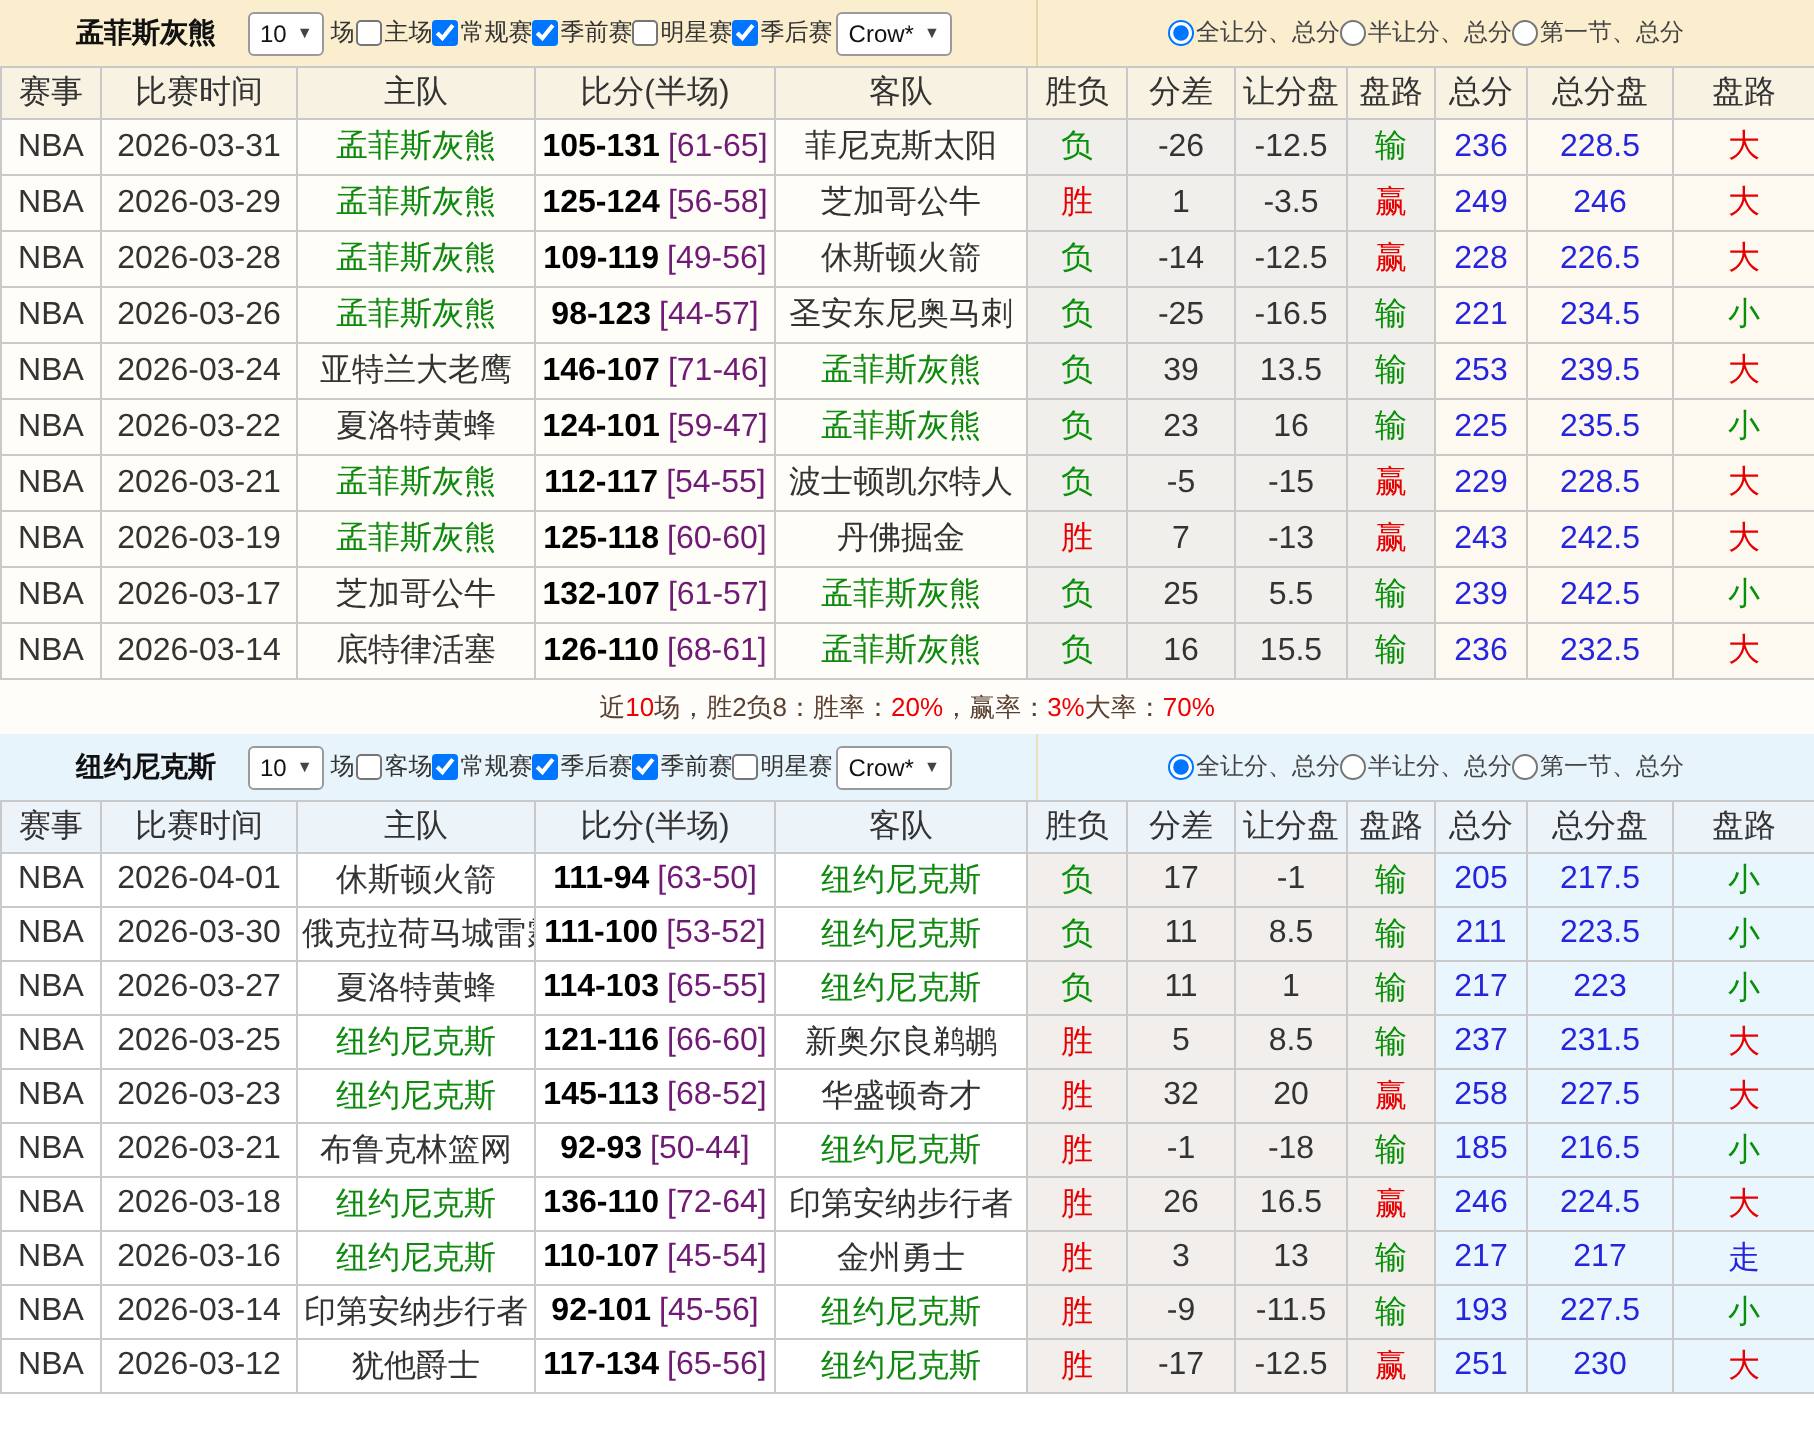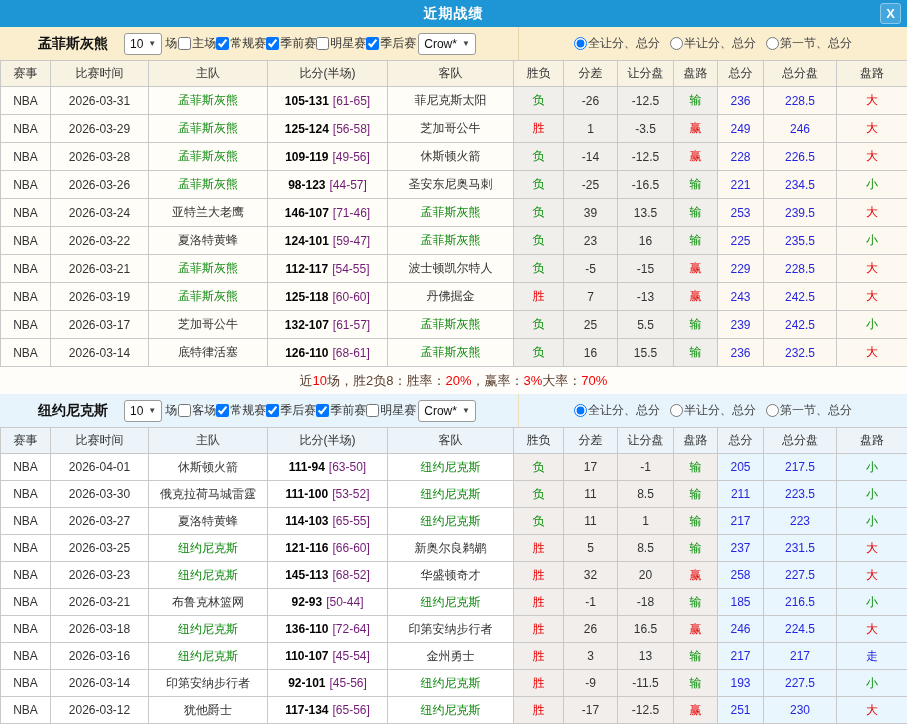--- a/index.html
+++ b/index.html
@@ -23,26 +23,26 @@
   .sec0 .sh-right { border-left:1px solid #e6d5ac; }
   .sec1 .sh-right { border-left:1px solid #ecdfbd; }
   .team-name { font-weight:bold; font-size:14px; color:#111; margin-right:14px; white-space:nowrap; }
   .select-box { display:inline-flex; align-items:center; gap:5px; background:#fff; border:1px solid #9a9a9a;
                 border-radius:3px; height:22px; padding:0 5px; margin:0 2px; font-size:12px; color:#111;
                 cursor:pointer; white-space:nowrap; }
   .select-box .arrow { font-size:8px; color:#444; }
   .suffix-lbl { margin:0 1px; }
   .filters { display:inline-flex; align-items:center; }
   .filters label { display:inline-flex; align-items:center; cursor:pointer; white-space:nowrap; }
-  .radios { display:inline-flex; align-items:center; gap:10px; }
+  .radios { display:inline-flex; align-items:center; gap:0; }
   .radios label { display:inline-flex; align-items:center; cursor:pointer; white-space:nowrap; color:#444; }
   input[type=checkbox], input[type=radio] { width:13px; height:13px; margin:0 1px 0 0; }
 
   
-  table { border-collapse:collapse; table-layout:fixed; width:907px; font-size:12px; }
+  table { border-collapse:collapse; table-layout:fixed; width:907px; font-size:16px; }
   th { height:26px; font-weight:normal; color:#333; border:1px solid #c9c9c9; padding:0; white-space:nowrap; }
   td { text-align:center; border:1px solid #c9c9c9; color:#333; padding:0 2px; white-space:nowrap; overflow:hidden; }
   .t0 td { height:28px; }
   .t1 td { height:27px; }
   .t0 th { background:#f7f2e2; }
   .t1 th { background:#edf4f9; }
   .t0 col.col-plain { background:#fffdf8; }
   .t0 col.col-gray  { background:#f1efeb; }
   .t0 col.col-tint  { background:#fdf8f0; }
   .t1 col.col-plain { background:#ffffff; }
@@ -59,24 +59,20 @@
   
   .summary { height:27px; display:flex; align-items:center; justify-content:center; font-size:13px;
              color:#5a4030; background:#fffdfa; }
   .summary .hl { color:#f00000; }
 </style>
 </head>
 <body>
 
 <div class="window">
 
-  <div class="titlebar">
-    <span class="title">近期战绩</span>
-    <button class="close-btn">X</button>
-  </div>
 
   <div class="section-header sec0">
     <div class="sh-left">
       <span class="team-name">孟菲斯灰熊</span>
       <span class="select-box">
         <span>10</span>
         <span class="arrow">▼</span>
       </span>
       <span class="suffix-lbl">场</span>
       <span class="filters">

